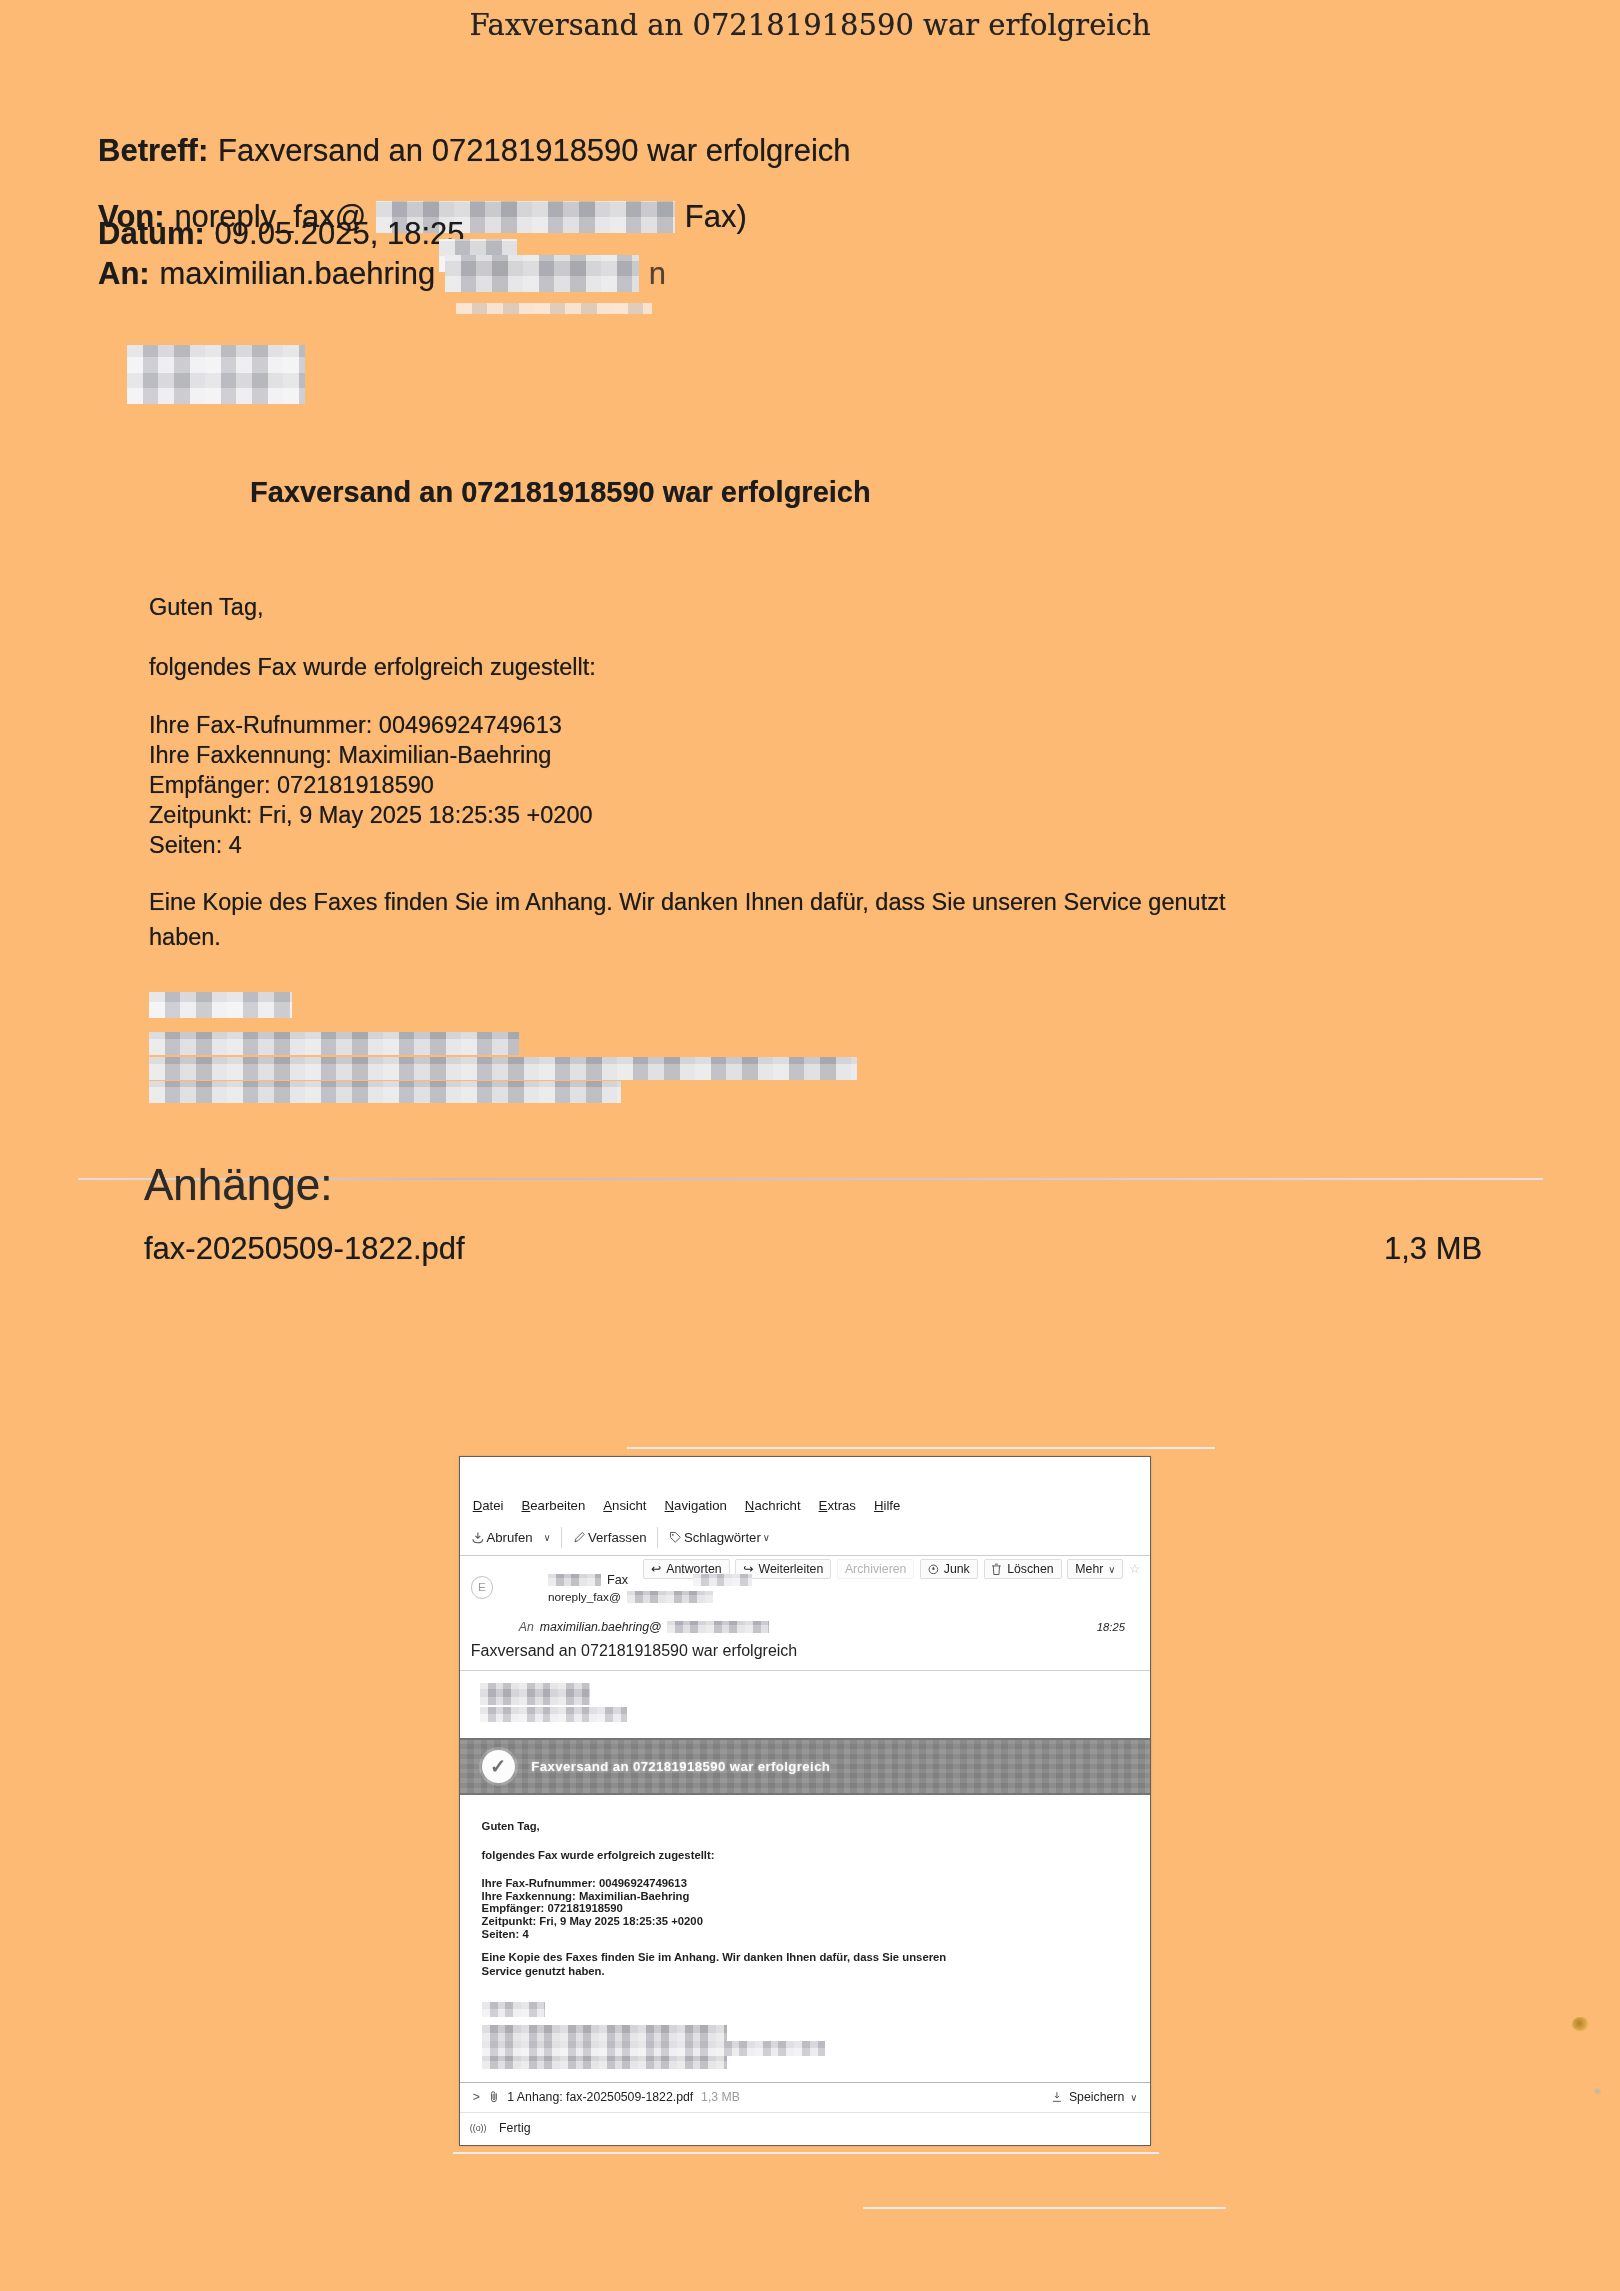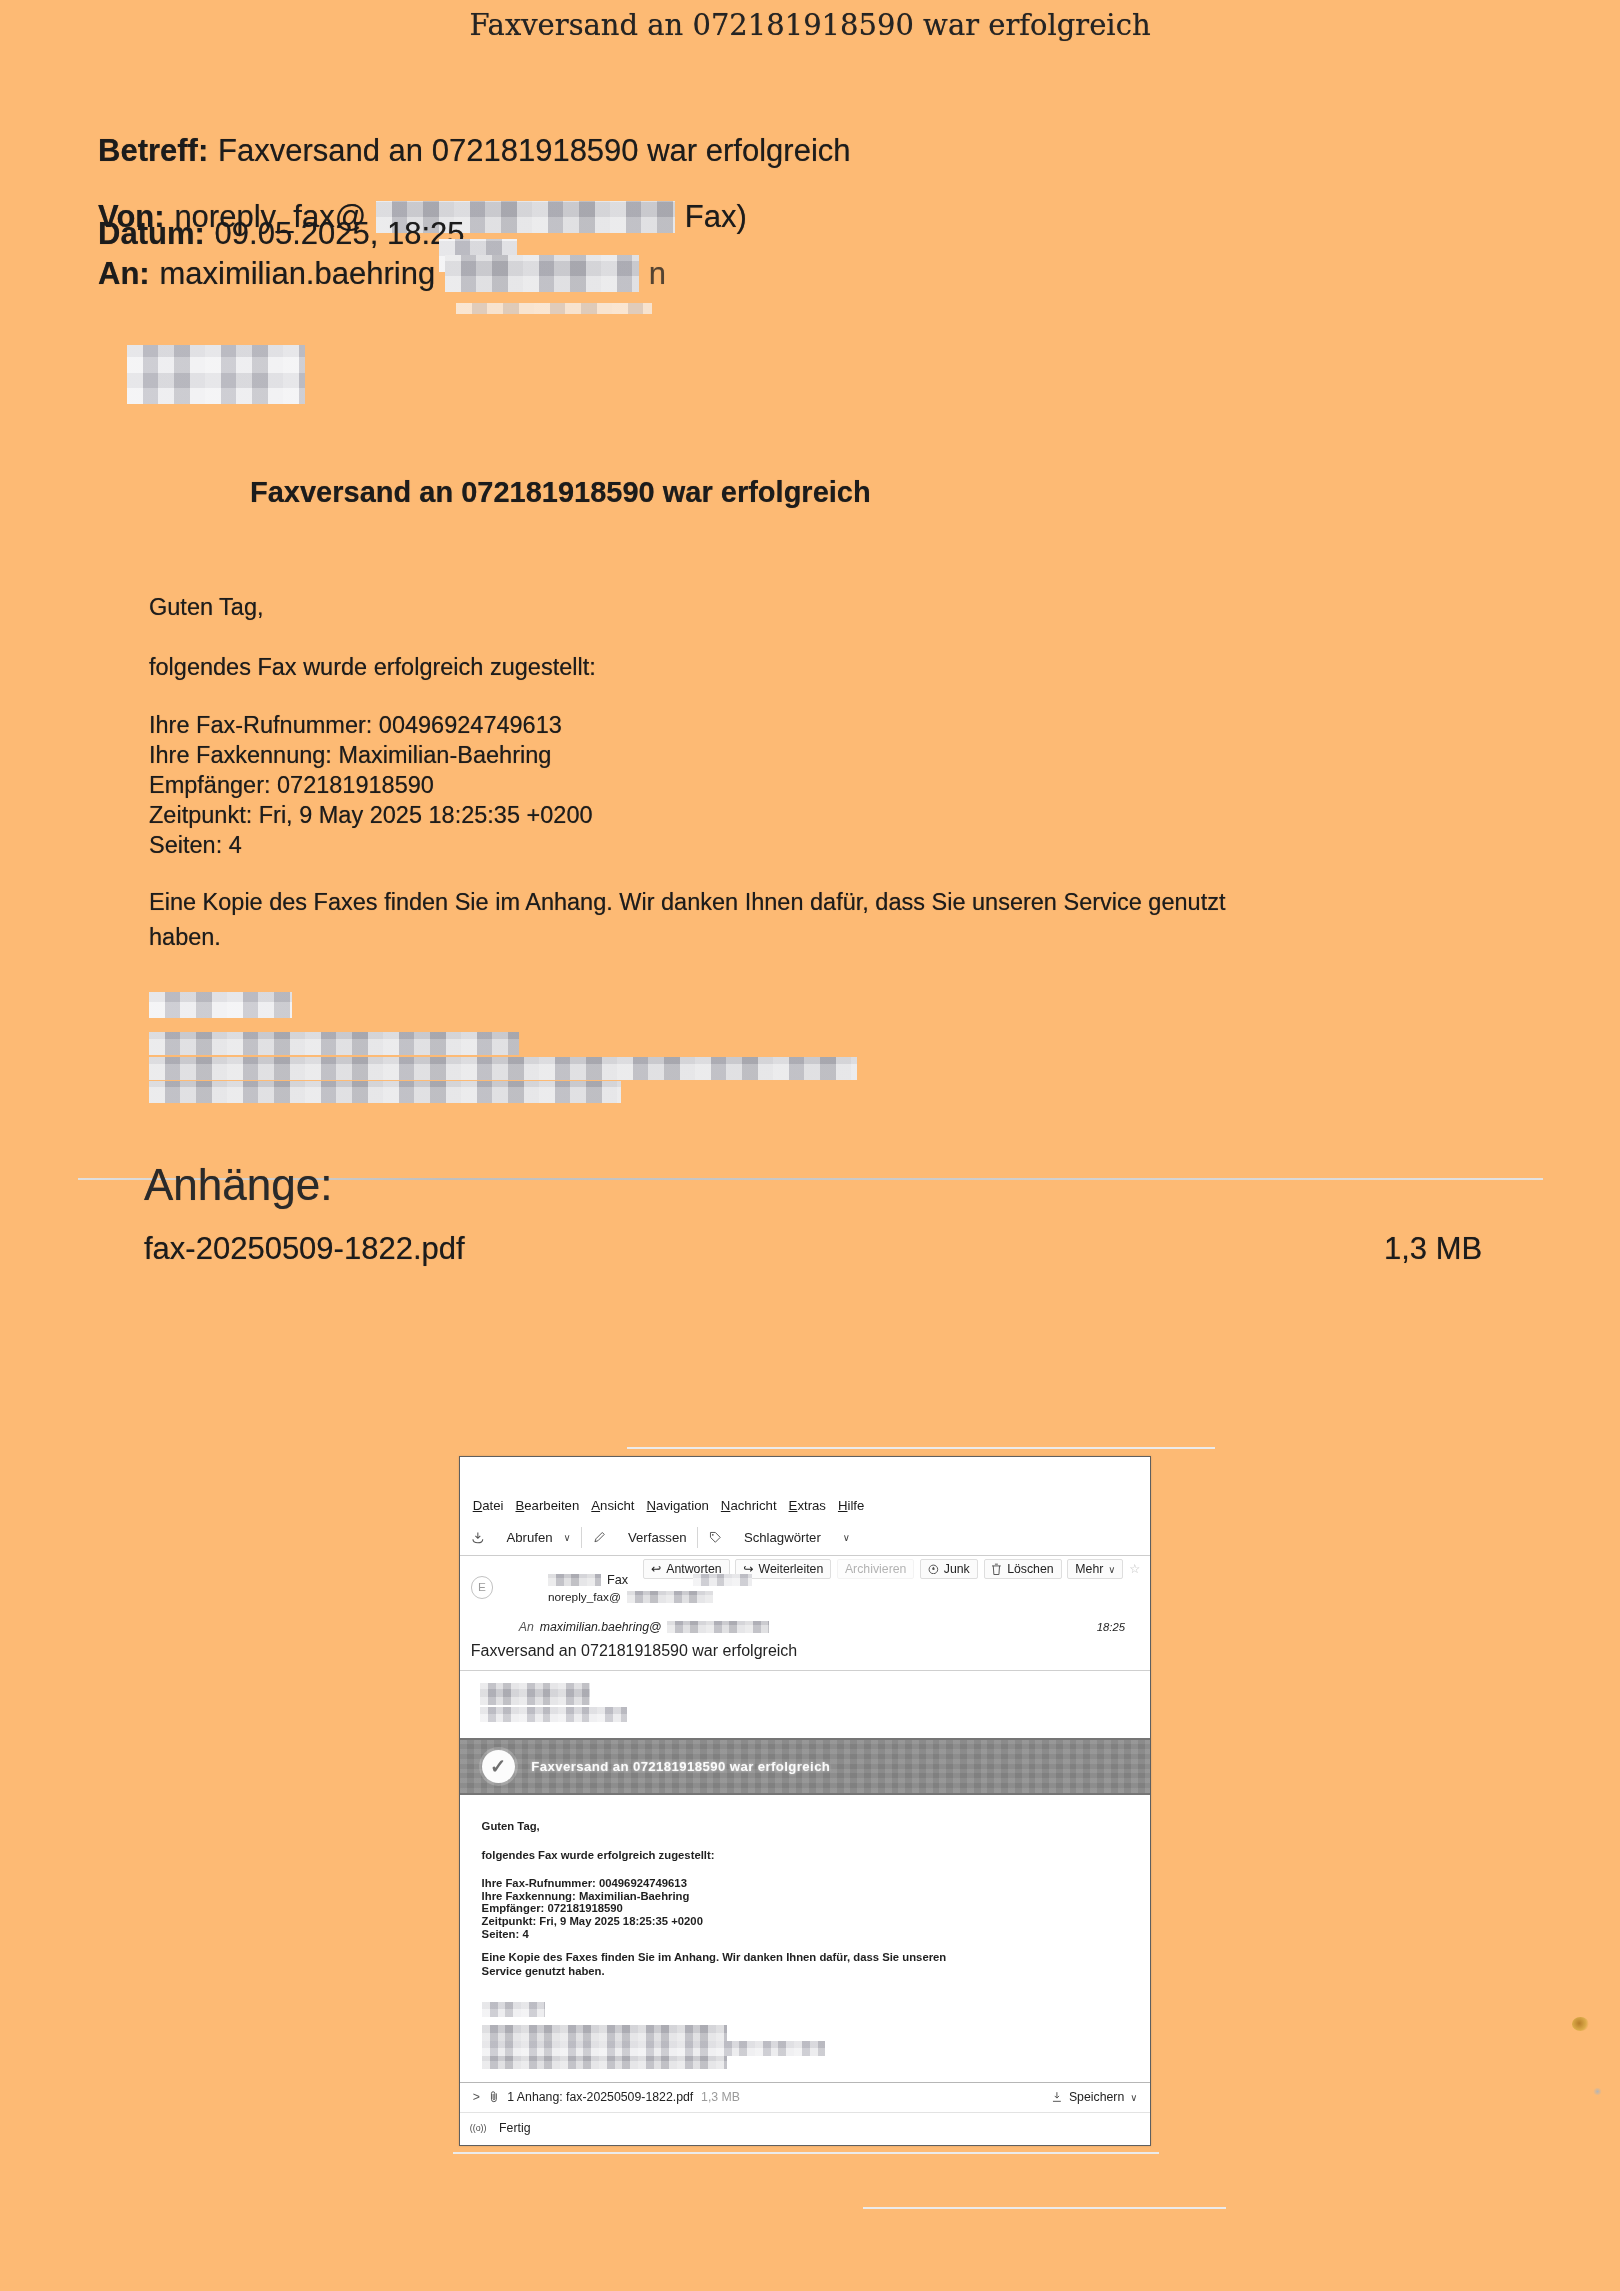--- a/index.html
+++ b/index.html
@@ -34,27 +34,27 @@
   .mz-sm.light{background-color:#e0e0e4;}
   .inline-mz{display:inline-block;}
   
   .tb{left:459px;top:1456px;width:690px;height:688px;background:#fff;border:1px solid #5f5f5f;
       font-size:12.7px;color:#222;box-shadow:0 0 2px rgba(0,0,0,.15);}
   .tb *{box-sizing:border-box;}
   .tb-titlebar{left:0;right:0;top:0;height:35px;display:flex;align-items:center;gap:8.8px;padding:0 11.8px;}
   .tb-logo{width:15.7px;height:15.7px;border-radius:50%;background:radial-gradient(circle at 35% 35%,#a8a8a8,#4d4d4d);}
   .tb-title{font-size:13.2px;color:#101010;}
   .tb-ctrls{margin-left:auto;display:flex;gap:29px;font-size:13.7px;color:#1a1a1a;padding-right:5.9px;}
-  .tb-menubar{left:0;right:0;top:35px;height:27.4px;display:flex;align-items:center;gap:12px;
+  .tb-menubar{left:0;right:0;top:35px;height:27.4px;display:flex;align-items:center;gap:18px;
               padding:0 12.7px;font-size:13.2px;color:#1a1a1a;}
   .menu-item::first-letter{text-decoration:underline;}
   .tb-toolbar{left:0;right:0;top:63px;height:36px;display:flex;align-items:center;gap:10.8px;
               padding:0 10.8px;border-bottom:1px solid #cdcdcd;font-size:13.2px;}
   .tbtn{background:none;border:none;padding:0;font:inherit;color:inherit;display:flex;
-        align-items:center;gap:22px;cursor:default;justify-content:space-between;}
+        align-items:center;gap:2px;cursor:default;justify-content:space-between;}
   .tsep{width:1px;height:21.6px;background:#d6d6d6;}
   .chev{font-size:9.8px;color:#444;}
   .tb-actions{top:102px;right:9.8px;display:flex;gap:5.9px;align-items:center;font-size:12.3px;}
   .act{background:#fbfbfb;border:1px solid #dedede;border-radius:2px;padding:2px 6.9px;display:flex;
        gap:4.9px;align-items:center;font:inherit;color:inherit;}
   .act.ghost{opacity:.35;}
   .tb-avatar{left:10.8px;top:119px;width:22.5px;height:22.5px;border-radius:50%;border:1px solid #c2c2c2;
              color:#9b9b9b;display:flex;align-items:center;justify-content:center;font-size:11.8px;}
   .tb-row{display:flex;align-items:center;gap:5.9px;margin-left:48px;}
   .tb-subject{left:10.8px;top:185px;font-size:16px;color:#232323;}

